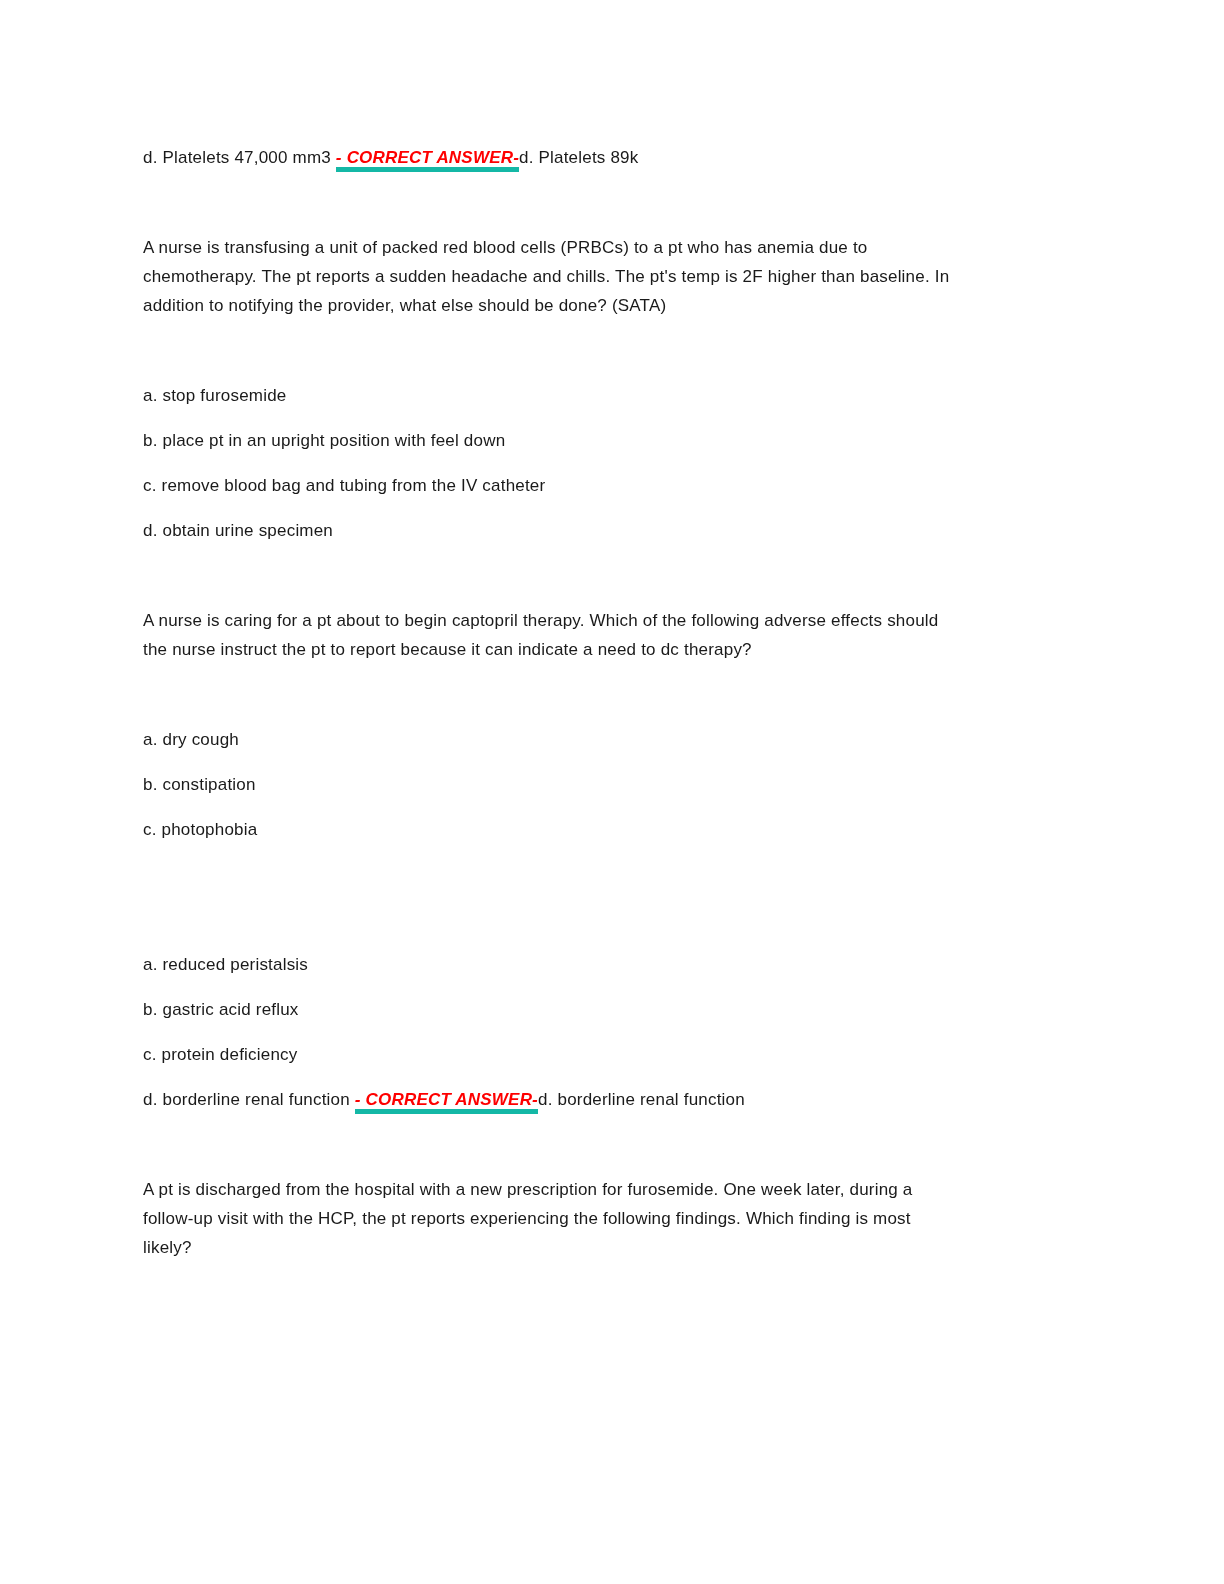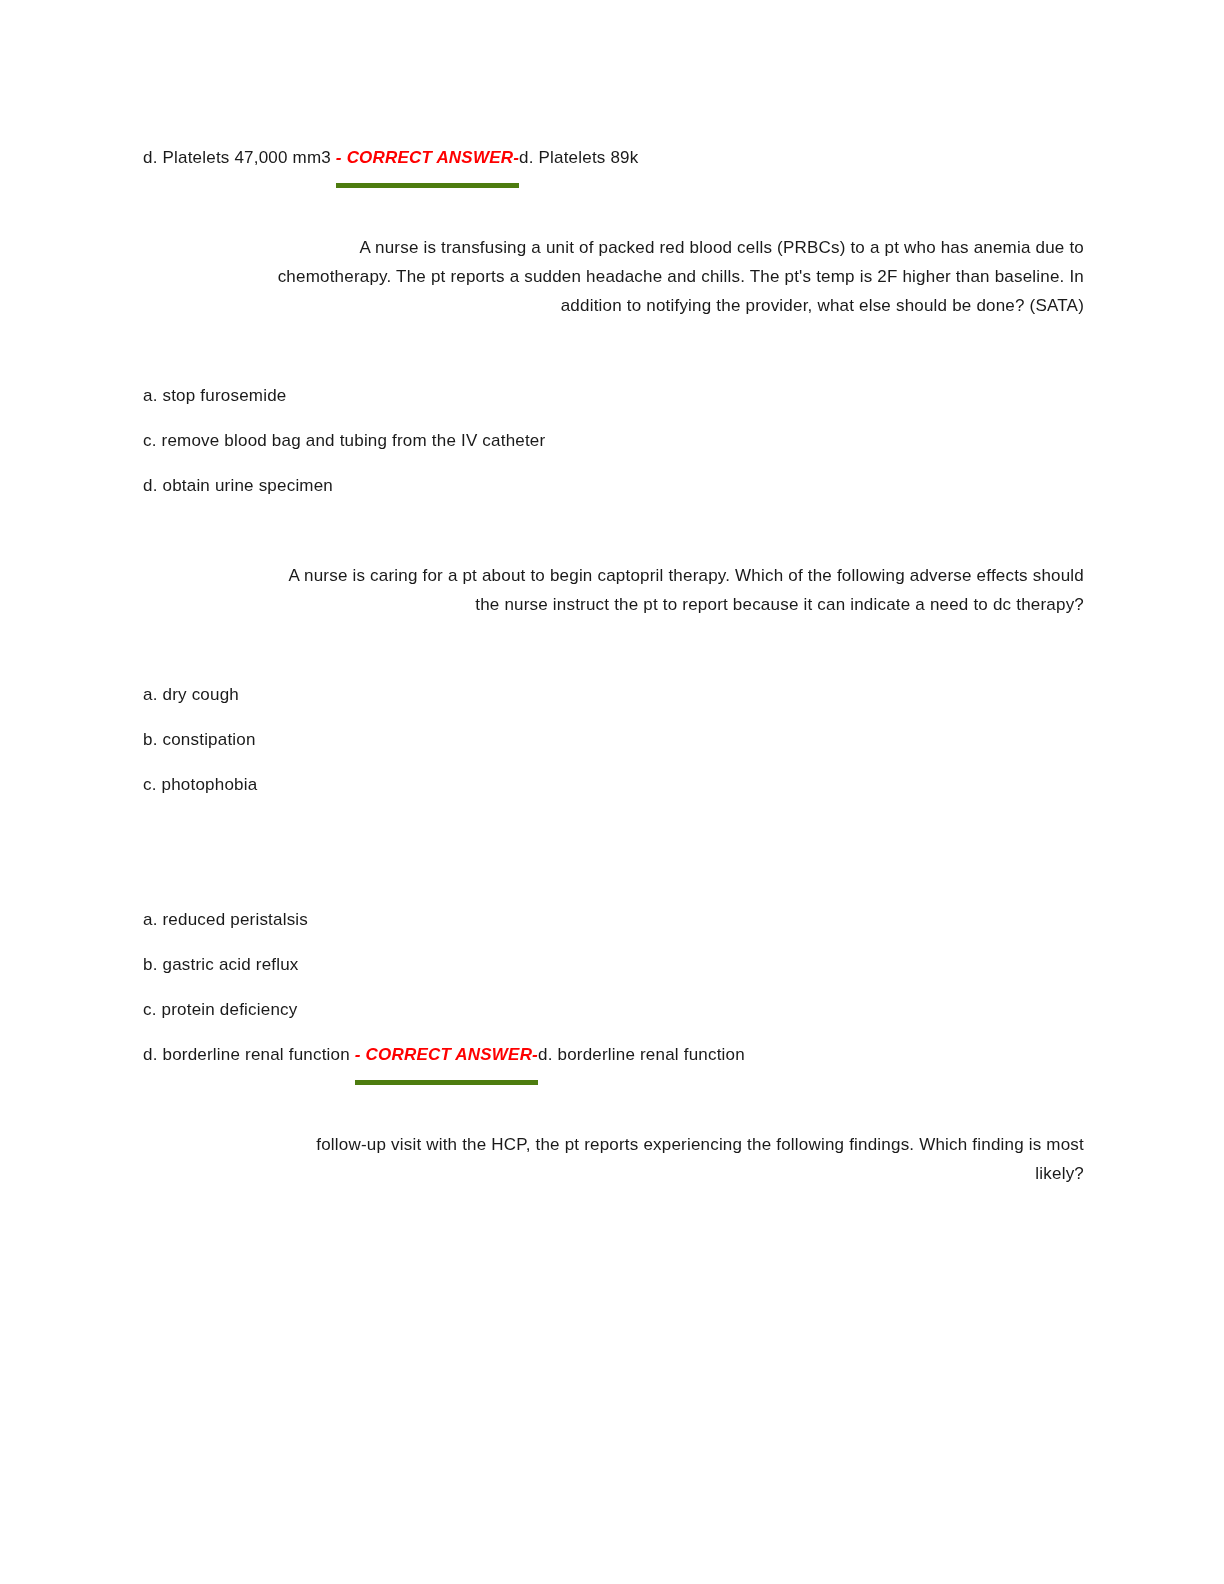--- a/index.html
+++ b/index.html
@@ -28,64 +28,65 @@
     margin: 0 0 16px 0;
     white-space: nowrap;
   }
   .gap {
     height: 29px;
     margin: 0 0 16px 0;
   }
   .qline {
     line-height: 29px;
     white-space: nowrap;
-    text-align: right;
   }
   .run {
     white-space: pre;
   }
   .correct {
     color: #fe0000;
     font-style: italic;
     font-weight: 700;
-    border-bottom: 5px solid #4d7c0f;
-    padding-bottom: 16px;
+    border-bottom: 5px solid #14b8a6;
+    padding-bottom: 0px;
     white-space: pre;
   }
 </style>
 </head>
 <body>
 
 <div class="page">
   <div>
       <div class="block answer-line"><span class="run">d. Platelets 47,000 mm3 </span><span class="run correct">- CORRECT ANSWER-</span><span class="run">d. Platelets 89k</span></div>
       <div class="gap"></div>
       <div class="block question">
         <div class="qline">A nurse is transfusing a unit of packed red blood cells (PRBCs) to a pt who has anemia due to</div>
         <div class="qline">chemotherapy. The pt reports a sudden headache and chills. The pt's temp is 2F higher than baseline. In</div>
         <div class="qline">addition to notifying the provider, what else should be done? (SATA)</div>
       </div>
       <div class="gap"></div>
       <div class="block option"><span class="run">a. stop furosemide</span></div>
+      <div class="block option"><span class="run">b. place pt in an upright position with feel down</span></div>
       <div class="block option"><span class="run">c. remove blood bag and tubing from the IV catheter</span></div>
       <div class="block option"><span class="run">d. obtain urine specimen</span></div>
       <div class="gap"></div>
       <div class="block question">
         <div class="qline">A nurse is caring for a pt about to begin captopril therapy. Which of the following adverse effects should</div>
         <div class="qline">the nurse instruct the pt to report because it can indicate a need to dc therapy?</div>
       </div>
       <div class="gap"></div>
       <div class="block option"><span class="run">a. dry cough</span></div>
       <div class="block option"><span class="run">b. constipation</span></div>
       <div class="block option"><span class="run">c. photophobia</span></div>
       <div class="gap"></div>
       <div class="gap"></div>
       <div class="block option"><span class="run">a. reduced peristalsis</span></div>
       <div class="block option"><span class="run">b. gastric acid reflux</span></div>
       <div class="block option"><span class="run">c. protein deficiency</span></div>
       <div class="block option"><span class="run">d. borderline renal function </span><span class="run correct">- CORRECT ANSWER-</span><span class="run">d. borderline renal function</span></div>
       <div class="gap"></div>
       <div class="block question">
+        <div class="qline">A pt is discharged from the hospital with a new prescription for furosemide. One week later, during a</div>
         <div class="qline">follow-up visit with the HCP, the pt reports experiencing the following findings. Which finding is most</div>
         <div class="qline">likely?</div>
       </div>
     </div>
 </div>
 
 </body></html>

